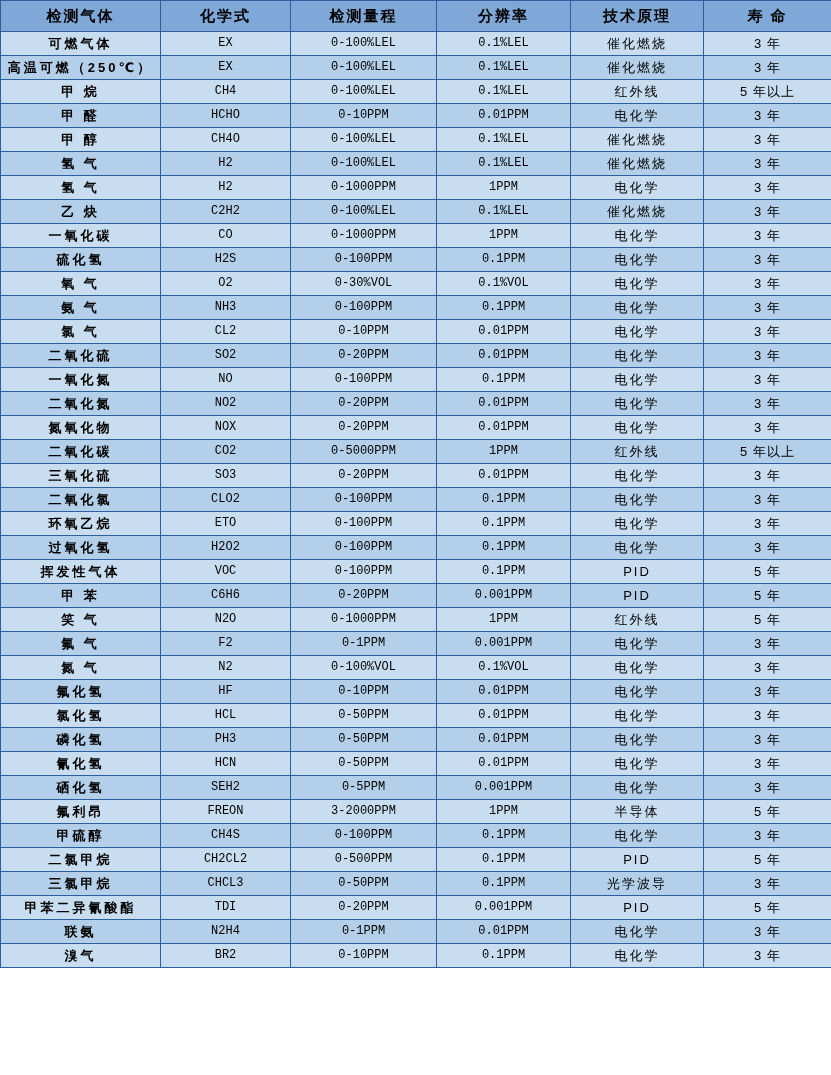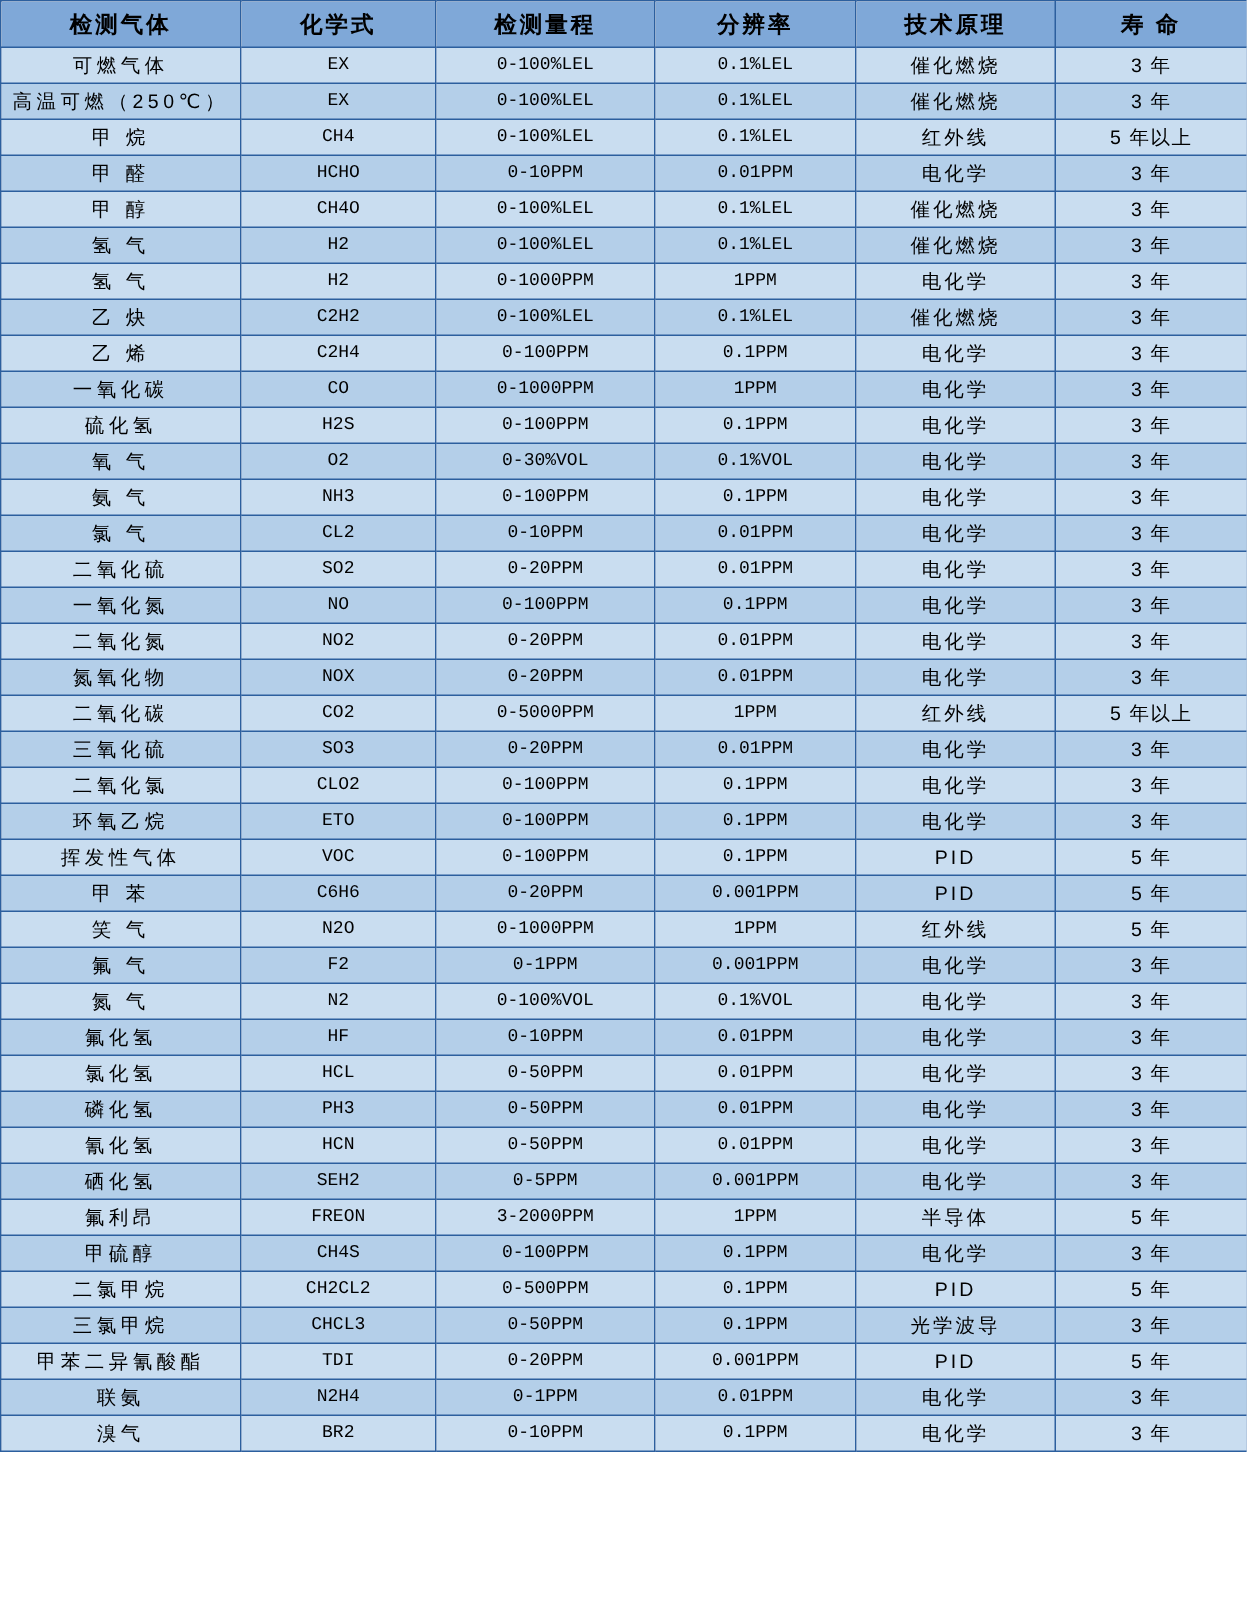--- a/index.html
+++ b/index.html
@@ -45,20 +45,21 @@
     font-weight: normal;
   }
   #gas-table tbody tr:nth-child(odd) td {
     background: #c9ddf0;
   }
   #gas-table tbody tr:nth-child(even) td {
     background: #b4cfe9;
   }
   #gas-table tbody td.col-name {
     letter-spacing: 3px;
+    font-weight: bold;
   }
   #gas-table tbody td.col-formula,
   #gas-table tbody td.col-range,
   #gas-table tbody td.col-res {
     font-family: "Liberation Mono", "DejaVu Sans Mono", monospace;
     letter-spacing: 0px;
     font-size: 12px;
   }
   #gas-table tbody td.col-principle {
     letter-spacing: 2px;
@@ -148,28 +149,20 @@
       </tr>
       <tr>
         <td class="col-name">乙 炔</td>
         <td class="col-formula">C2H2</td>
         <td class="col-range">0-100%LEL</td>
         <td class="col-res">0.1%LEL</td>
         <td class="col-principle">催化燃烧</td>
         <td class="col-life">3 年</td>
       </tr>
       <tr>
-        <td class="col-name">乙 烯</td>
-        <td class="col-formula">C2H4</td>
-        <td class="col-range">0-100PPM</td>
-        <td class="col-res">0.1PPM</td>
-        <td class="col-principle">电化学</td>
-        <td class="col-life">3 年</td>
-      </tr>
-      <tr>
         <td class="col-name">一氧化碳</td>
         <td class="col-formula">CO</td>
         <td class="col-range">0-1000PPM</td>
         <td class="col-res">1PPM</td>
         <td class="col-principle">电化学</td>
         <td class="col-life">3 年</td>
       </tr>
       <tr>
         <td class="col-name">硫化氢</td>
         <td class="col-formula">H2S</td>
@@ -260,20 +253,28 @@
       </tr>
       <tr>
         <td class="col-name">环氧乙烷</td>
         <td class="col-formula">ETO</td>
         <td class="col-range">0-100PPM</td>
         <td class="col-res">0.1PPM</td>
         <td class="col-principle">电化学</td>
         <td class="col-life">3 年</td>
       </tr>
       <tr>
+        <td class="col-name">过氧化氢</td>
+        <td class="col-formula">H2O2</td>
+        <td class="col-range">0-100PPM</td>
+        <td class="col-res">0.1PPM</td>
+        <td class="col-principle">电化学</td>
+        <td class="col-life">3 年</td>
+      </tr>
+      <tr>
         <td class="col-name">挥发性气体</td>
         <td class="col-formula">VOC</td>
         <td class="col-range">0-100PPM</td>
         <td class="col-res">0.1PPM</td>
         <td class="col-principle">PID</td>
         <td class="col-life">5 年</td>
       </tr>
       <tr>
         <td class="col-name">甲 苯</td>
         <td class="col-formula">C6H6</td>

